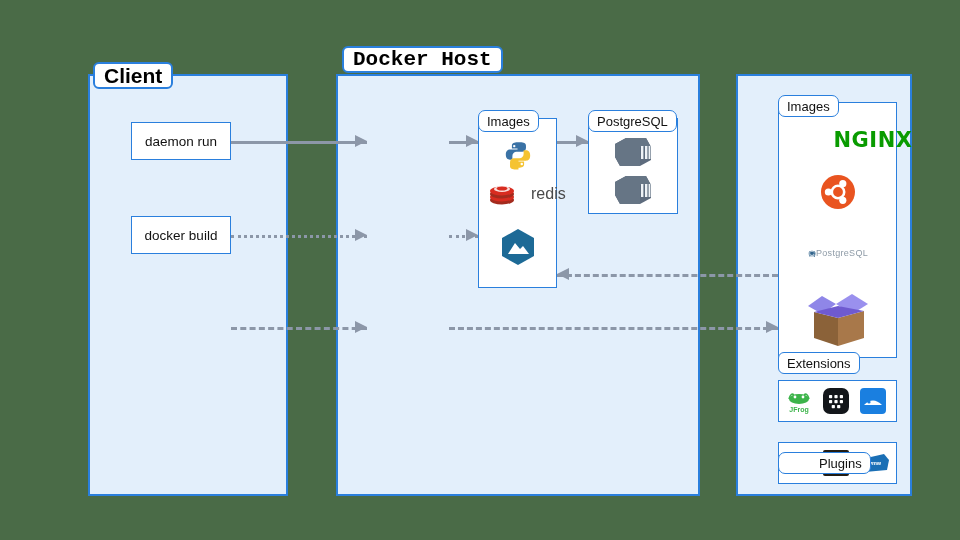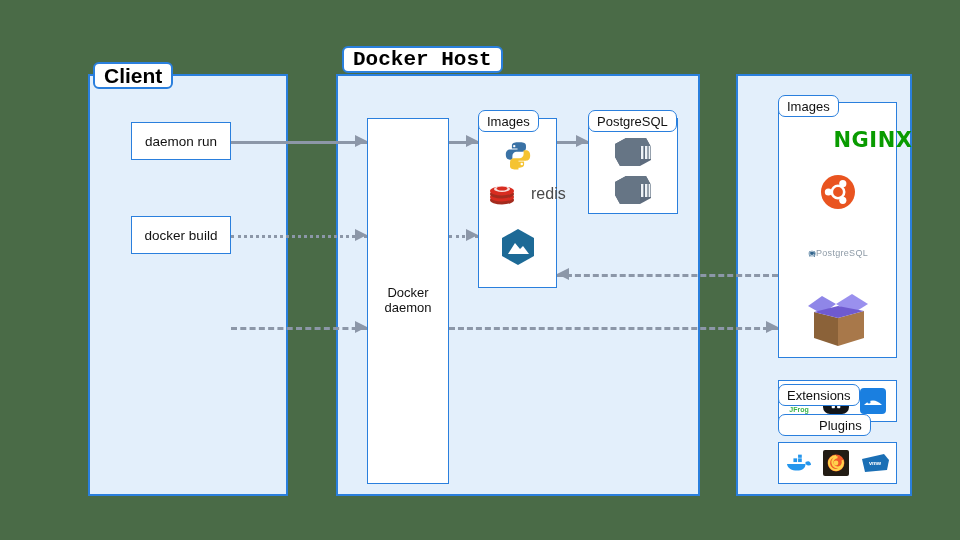--- a/index.html
+++ b/index.html
@@ -113,26 +113,20 @@
   <div class="box cmd" style="left:131px;top:122px;width:100px;height:38px;">
     <span>daemon run</span>
   </div>
   <div class="box cmd" style="left:131px;top:216px;width:100px;height:38px;">
     <span>docker build</span>
   </div>
 
   <div class="panel" style="left:336px;top:74px;width:364px;height:422px;"></div>
   <div class="panel-label big" style="left:342px;top:46px;font-family:Liberation Mono, monospace;">Docker Host</div>
 
-  <div class="box" style="left:367px;top:118px;width:82px;height:366px;">
-    <div class="daemon-label" style="top:166px;">
-      <span>Docker</span><br>
-      <span>daemon</span>
-    </div>
-  </div>
 
   <div class="box" style="left:478px;top:118px;width:79px;height:170px;"></div>
   <div class="sub-label" style="left:478px;top:110px;">Images</div>
 
   <div class="icon" style="left:502px;top:139px;width:32px;height:32px;">
     <svg width="30" height="30" viewBox="0 0 64 64">
       <path d="M31 5c-7 0-12 2-12 7v6h12v2H15c-5 0-9 3-9 11s4 11 9 11h5v-8c0-5 4-9 9-9h12c4 0 8-3 8-8V12c0-5-5-7-12-7h-6z" fill="#3a72a5"></path>
       <circle cx="24" cy="13" r="2.6" fill="#fff"></circle>
       <path d="M33 59c7 0 12-2 12-7v-6H33v-2h16c5 0 9-3 9-11s-4-11-9-11h-5v8c0 5-4 9-9 9H23c-4 0-8 3-8 8v9c0 5 5 7 12 7h6z" fill="#f5c331"></path>
       <circle cx="40" cy="51" r="2.6" fill="#fff"></circle>
@@ -218,21 +212,21 @@
     <svg width="70" height="58" viewBox="0 0 70 58">
       <polygon points="6,14 20,4 34,12 20,22" fill="#8f86e8"></polygon>
       <polygon points="34,12 50,2 66,12 50,22" fill="#9a90ee"></polygon>
       <polygon points="12,20 36,26 36,54 12,46" fill="#8b6239"></polygon>
       <polygon points="36,26 62,19 62,46 36,54" fill="#a8784a"></polygon>
       <polygon points="12,20 36,14 62,19 36,26" fill="#6f5ad0"></polygon>
     </svg>
   </div>
 
   <div class="box" style="left:778px;top:380px;width:119px;height:42px;"></div>
-  <div class="sub-label" style="left:778px;top:384px;">Extensions</div>
+  <div class="sub-label" style="left:778px;top:352px;border-radius:6px;">Extensions</div>
   <div class="icon-row" style="left:786px;top:388px;">
     <span class="icon" style="position:relative;width:26px;height:26px;flex-direction:column;justify-content:center;">
       <svg width="24" height="16" viewBox="0 0 24 16">
         <ellipse cx="12" cy="9" rx="10" ry="5" fill="#3cb44a"></ellipse>
         <path d="M2 9 Q4 2 7 5" stroke="#3cb44a" stroke-width="1.6" fill="none"></path>
         <path d="M22 9 Q20 2 17 5" stroke="#3cb44a" stroke-width="1.6" fill="none"></path>
         <circle cx="8" cy="7" r="1.4" fill="#fff"></circle>
         <circle cx="16" cy="7" r="1.4" fill="#fff"></circle>
       </svg>
       <span class="jfrog-word">JFrog</span>
@@ -255,21 +249,21 @@
     <span class="icon" style="position:relative;width:26px;height:26px;">
       <svg width="26" height="26" viewBox="0 0 26 26">
         <rect x="0" y="0" width="26" height="26" rx="4" fill="#1a7fe0"></rect>
         <path d="M4 17 Q13 8 22 17 Z" fill="#ffffff"></path>
         <circle cx="9" cy="14" r="1.6" fill="#1a7fe0"></circle>
       </svg>
     </span>
   </div>
 
   <div class="box" style="left:778px;top:442px;width:119px;height:42px;"></div>
-  <div class="sub-label" style="left:778px;top:414px;padding-left:40px;">Plugins</div>
+  <div class="sub-label" style="left:778px;top:452px;padding-left:40px;">Plugins</div>
   <div class="icon-row" style="left:786px;top:450px;">
     <span class="icon" style="position:relative;width:26px;height:26px;">
       <svg width="28" height="20" viewBox="0 0 28 20">
         <path d="M1 11 h20 c0 5-4 7-9 7-6 0-10-2-11-7z" fill="#2496ed"></path>
         <rect x="8" y="5" width="4" height="4" fill="#2496ed"></rect>
         <rect x="13" y="5" width="4" height="4" fill="#2496ed"></rect>
         <rect x="13" y="1" width="4" height="3.4" fill="#2496ed"></rect>
         <path d="M21 9 q5-3 6 3 -3 2-6-1z" fill="#2496ed"></path>
       </svg>
     </span>

